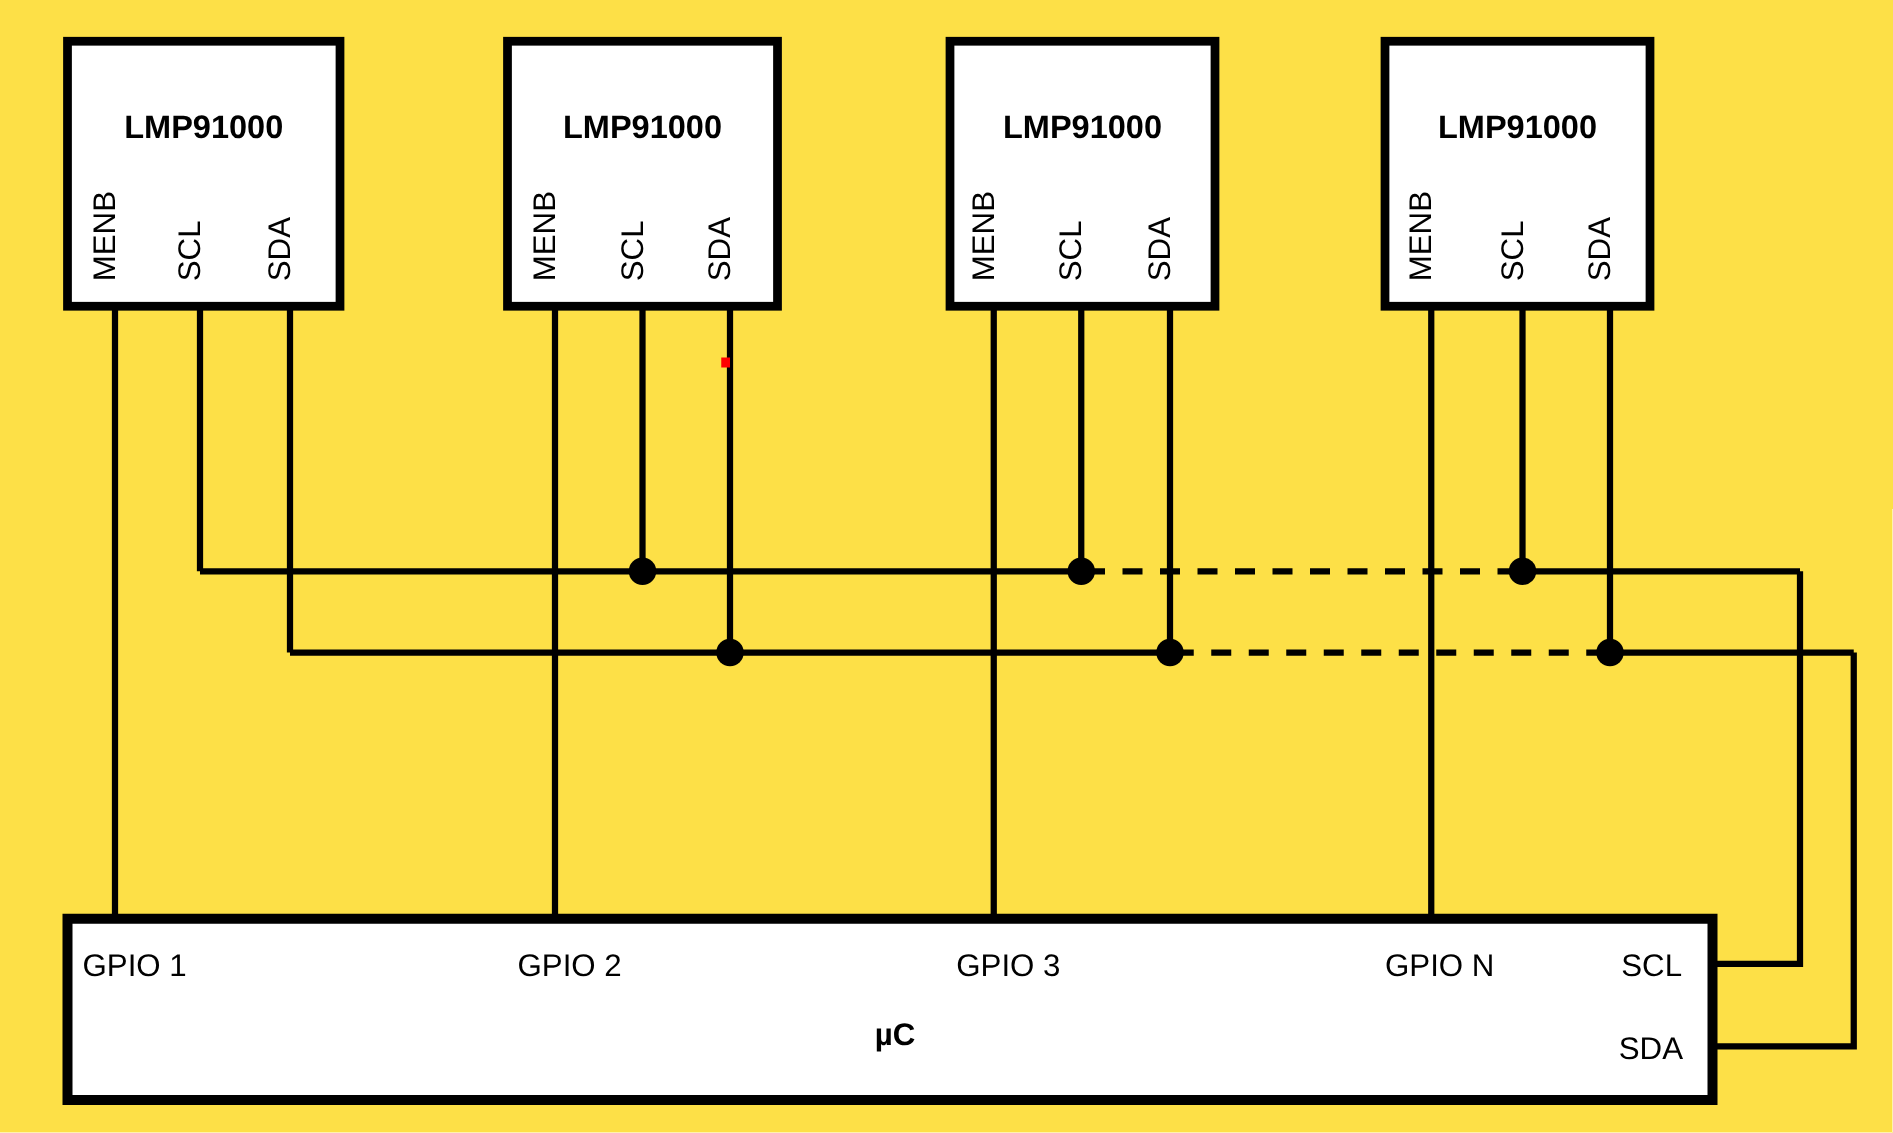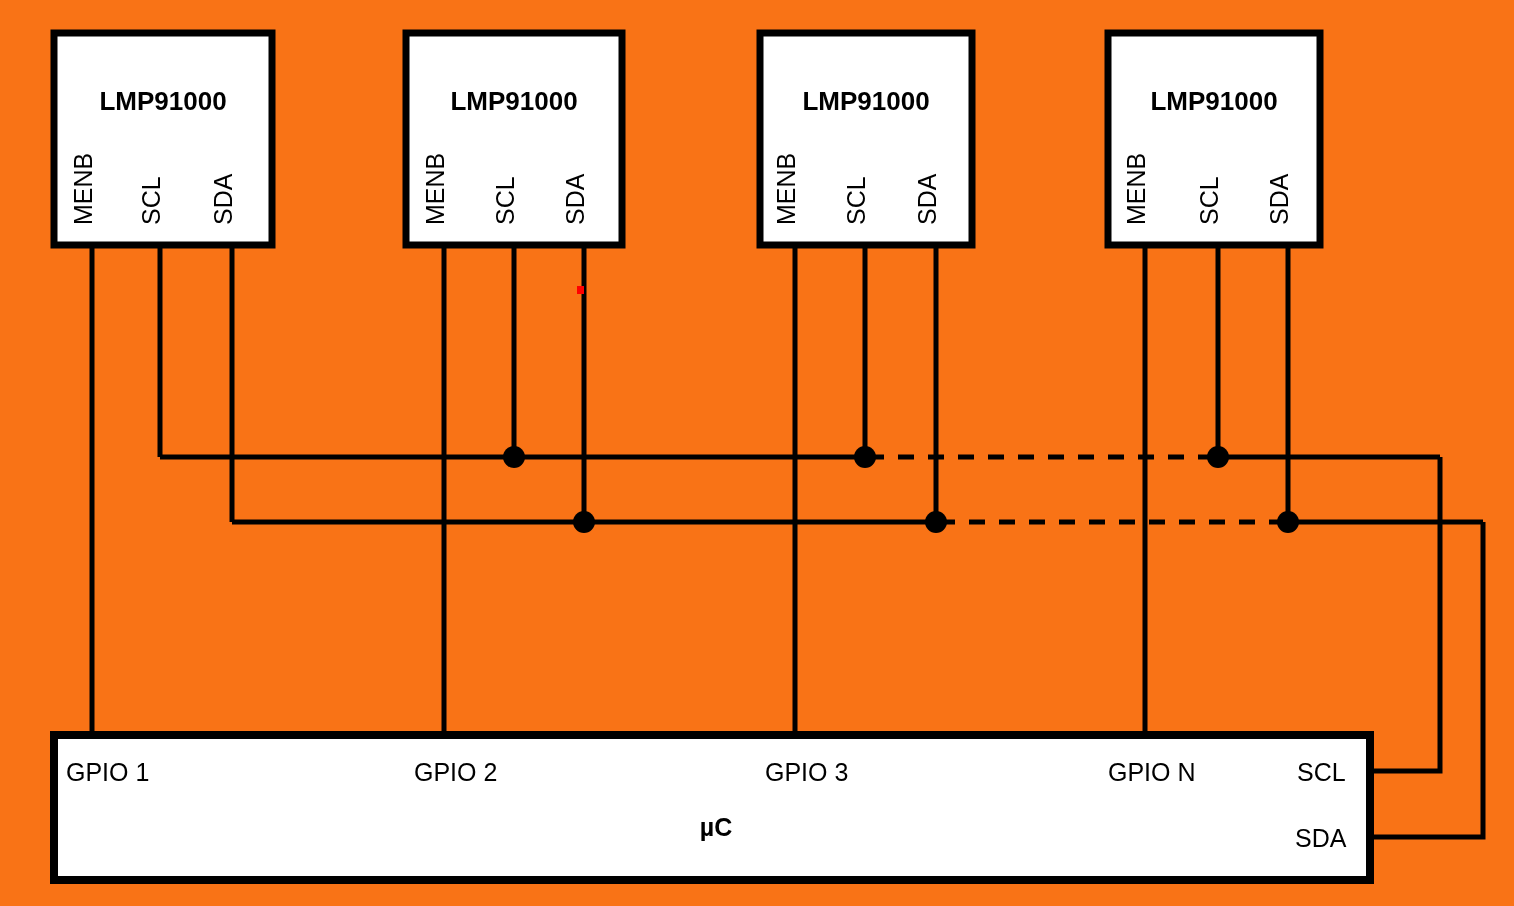--- a/index.html
+++ b/index.html
@@ -2,21 +2,21 @@
 <html><head>
 <meta charset="utf-8">
 <title>LMP91000 Multi-Device I2C Bus Schematic</title>
 <style>
   html,body{margin:0;padding:0;background:#ffffff;}
   body{
     font-family:"Liberation Sans", sans-serif;
     width:1514px;height:906px;
     overflow:hidden;
   }
-  #canvas{position:relative;width:1514px;height:906px;background:#f97316;}
+  #canvas{position:relative;width:1514px;height:906px;background:#fde047;}
   svg{position:absolute;left:0;top:0;width:1514px;height:906px;}
   text{font-family:"Liberation Sans", sans-serif;fill:#000000;}
   .chip-title{font-size:26px;font-weight:bold;text-anchor:middle;}
   .pin-label{font-size:25px;font-weight:normal;}
   .mcu-port{font-size:25px;font-weight:normal;}
   .mcu-title{font-size:25px;font-weight:bold;text-anchor:middle;}
 </style>
 </head>
 <body>
 

